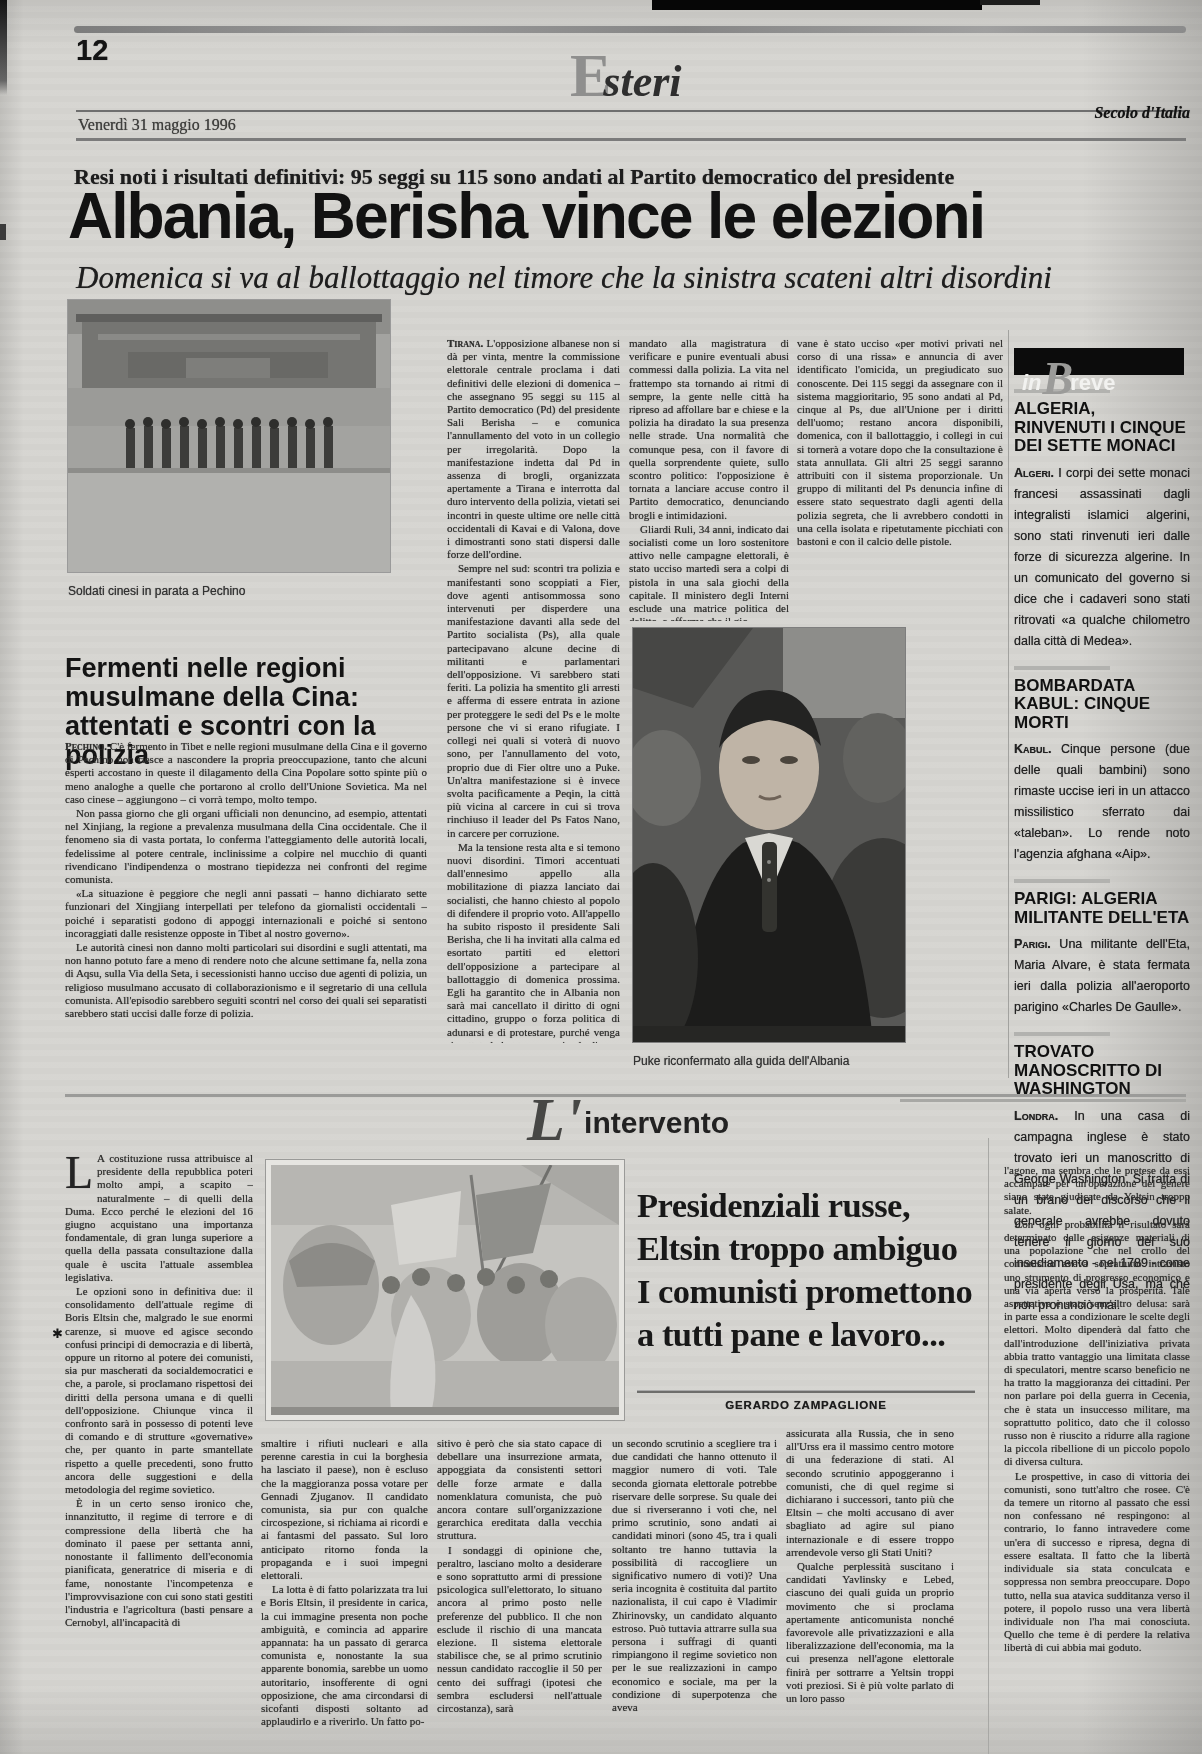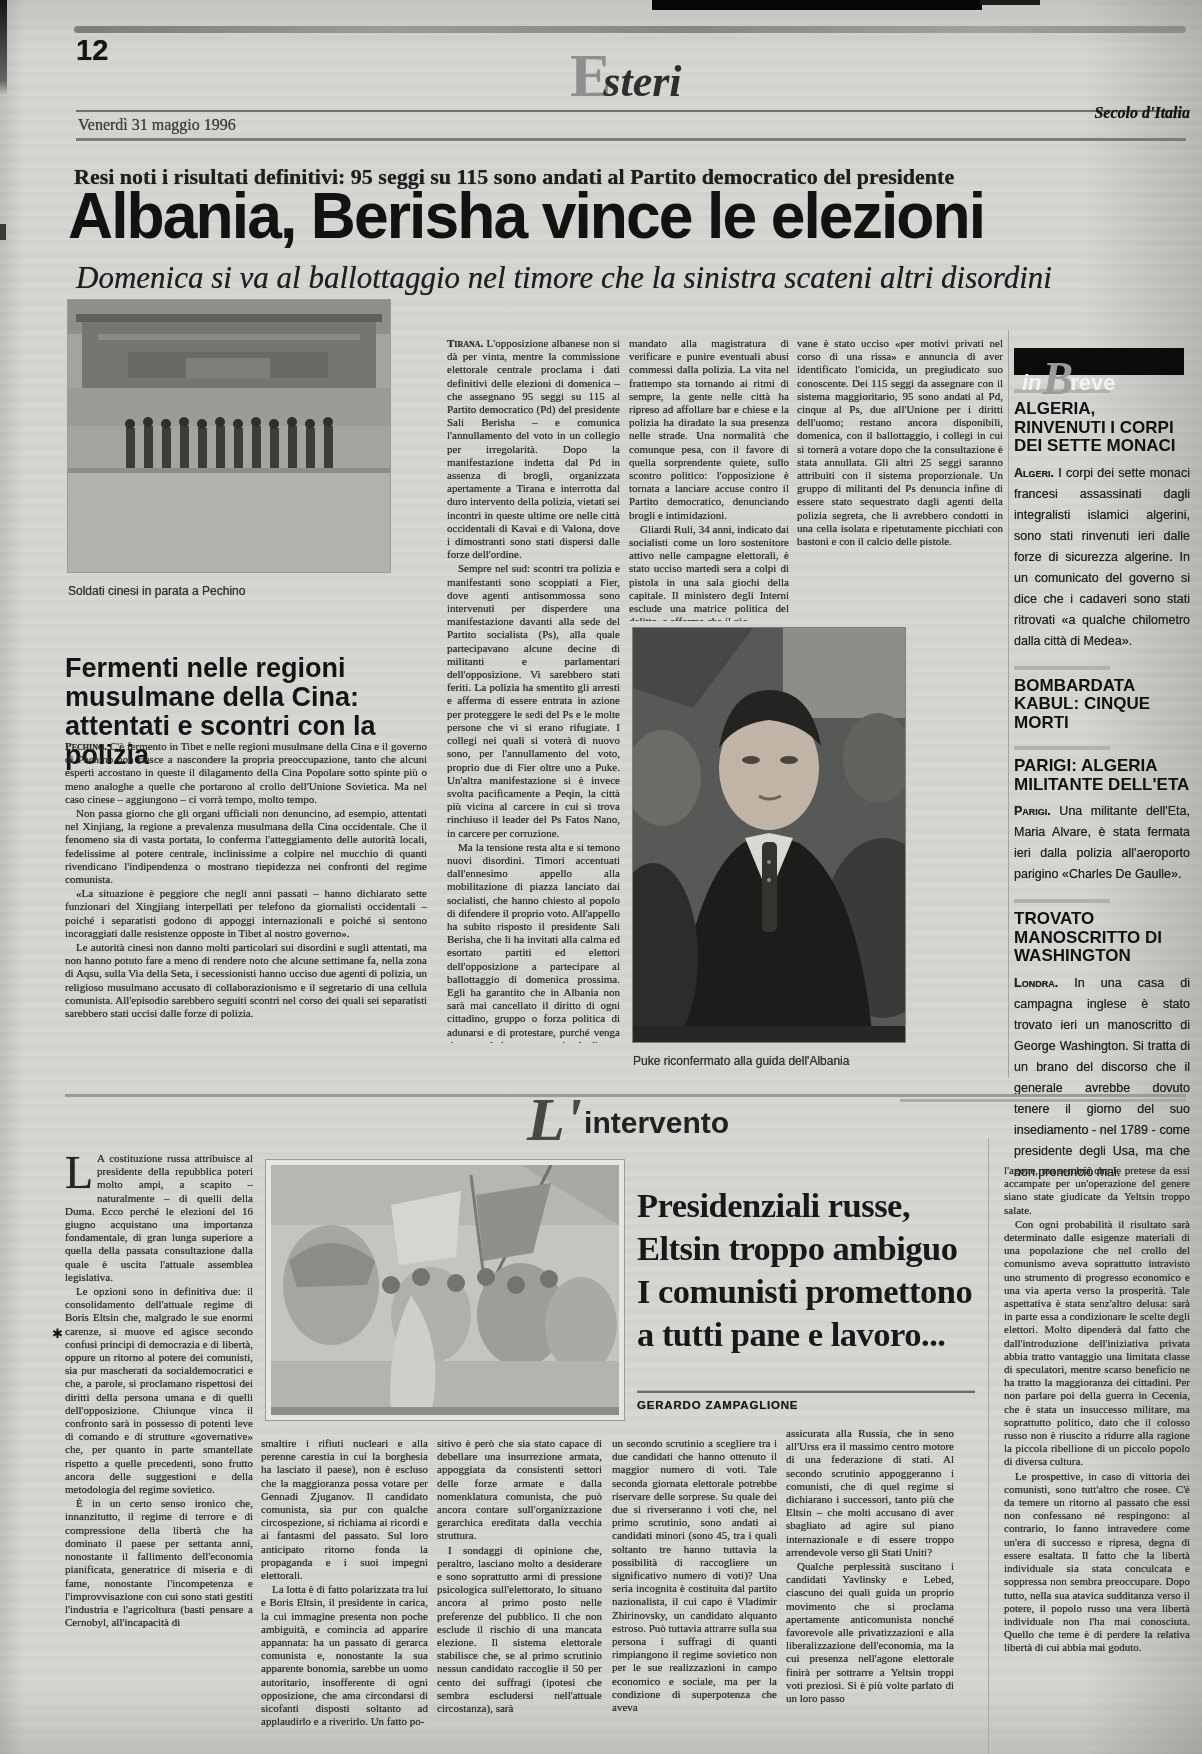--- a/index.html
+++ b/index.html
@@ -63,21 +63,21 @@
   .int-label{left:527px;top:1084px;white-space:nowrap;}
   .int-l{font-family:"Liberation Serif",serif;font-style:italic;font-weight:700;font-size:62px;color:#474745;}
   .int-rest{font-family:"Liberation Sans",sans-serif;font-weight:700;font-size:30px;color:#222;position:relative;top:-7px;margin-left:2px;}
   .int-left{left:65px;top:1152px;width:188px;height:600px;}
   .dropcap{float:left;font-family:"Liberation Serif",serif;font-size:46px;line-height:38px;padding:2px 4px 0 0;color:#242424;}
   .margin-star{left:52px;top:1326px;font-size:13px;color:#161616;}
   .int-photo{left:266px;top:1160px;width:358px;height:260px;background:#e6e5e1;padding:5px;box-sizing:border-box;outline:1px solid #9a9a98;}
   .int-headline div{font-family:"Liberation Serif",serif;font-weight:700;font-size:34.5px;line-height:43px;color:#181818;letter-spacing:-0.5px;}
   .int-headline{left:637px;top:1184px;width:350px;}
   .int-rule{left:637px;top:1390px;width:338px;height:2px;background:#6e6e6c;border-top:1px solid #aaa;}
-  .int-byline{left:637px;top:1399px;width:338px;text-align:left;font-family:"Liberation Sans",sans-serif;font-weight:700;font-size:11.5px;letter-spacing:.8px;color:#1c1c1c;}
+  .int-byline{left:637px;top:1399px;width:338px;text-align:center;font-family:"Liberation Sans",sans-serif;font-weight:700;font-size:11.5px;letter-spacing:.8px;color:#1c1c1c;}
   .int-colA{left:261px;top:1437px;width:167px;height:317px;}
   .int-colB{left:437px;top:1437px;width:165px;height:317px;}
   .int-colC{left:612px;top:1437px;width:165px;height:317px;}
   .int-colD{left:786px;top:1427px;width:168px;height:327px;}
   .int-vrule{left:988px;top:1138px;width:1px;height:616px;background:#a8a8a5;}
   .int-colR{left:1004px;top:1164px;width:186px;height:590px;}
 </style>
 </head>
 <body>
 
@@ -191,26 +191,27 @@
     <p class="para">«La situazione è peggiore che negli anni passati – hanno dichiarato sette funzionari del Xingjiang interpellati per telefono da giornalisti occidentali – poiché i separatisti godono di appoggi internazionali e poiché si sentono incoraggiati dalle resistenze opposte in Tibet al nostro governo».</p>
     <p class="para">Le autorità cinesi non danno molti particolari sui disordini e sugli attentati, ma non hanno potuto fare a meno di rendere noto che alcune settimane fa, nella zona di Aqsu, sulla Via della Seta, i secessionisti hanno ucciso due agenti di polizia, un religioso musulmano accusato di collaborazionismo e il segretario di una cellula comunista. All'episodio sarebbero seguiti scontri nel corso dei quali sei separatisti sarebbero stati uccisi dalle forze di polizia.</p>
   </div>
 
   <div class="abs breve-vrule"></div>
   <div class="abs breve">
     <div class="breve-head"><span class="breve-in">in</span><span class="breve-b">B</span><span class="breve-rest">reve</span></div>
 
     <div class="breve-item">
       <div class="breve-bar"></div>
-      <div class="breve-title">ALGERIA, RINVENUTI I CORPI DEI SETTE MONACI</div>
+      <div class="breve-title">ALGERIA, RINVENUTI I CINQUE DEI SETTE MONACI</div>
       <div class="breve-body body-sans fuzz"><span class="dl">Algeri.</span> <span>I corpi dei sette monaci francesi assassinati dagli integralisti islamici algerini, sono stati rinvenuti ieri dalle forze di sicurezza algerine. In un comunicato del governo si dice che i cadaveri sono stati ritrovati «a qualche chilometro dalla città di Medea».</span></div>
     </div>
     <div class="breve-item">
       <div class="breve-bar"></div>
       <div class="breve-title">BOMBARDATA KABUL: CINQUE MORTI</div>
+      <div class="breve-body body-sans fuzz"><span class="dl">Kabul.</span> <span>Cinque persone (due delle quali bambini) sono rimaste uccise ieri in un attacco missilistico sferrato dai «taleban». Lo rende noto l'agenzia afghana «Aip».</span></div>
     </div>
     <div class="breve-item">
       <div class="breve-bar"></div>
       <div class="breve-title">PARIGI: ALGERIA MILITANTE DELL'ETA</div>
       <div class="breve-body body-sans fuzz"><span class="dl">Parigi.</span> <span>Una militante dell'Eta, Maria Alvare, è stata fermata ieri dalla polizia all'aeroporto parigino «Charles De Gaulle».</span></div>
     </div>
     <div class="breve-item">
       <div class="breve-bar"></div>
       <div class="breve-title">TROVATO MANOSCRITTO DI WASHINGTON</div>
       <div class="breve-body body-sans fuzz"><span class="dl">Londra.</span> <span>In una casa di campagna inglese è stato trovato ieri un manoscritto di George Washington. Si tratta di un brano del discorso che il generale avrebbe dovuto tenere il giorno del suo insediamento - nel 1789 - come presidente degli Usa, ma che non pronunciò mai.</span></div>

